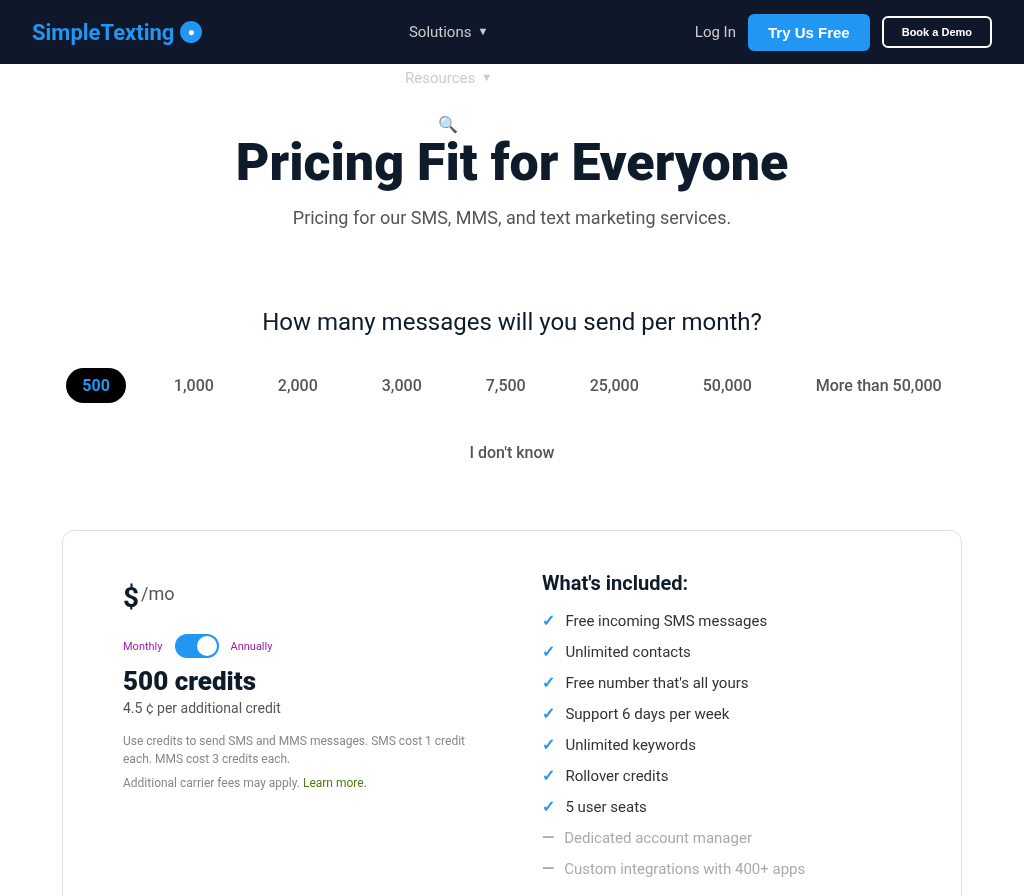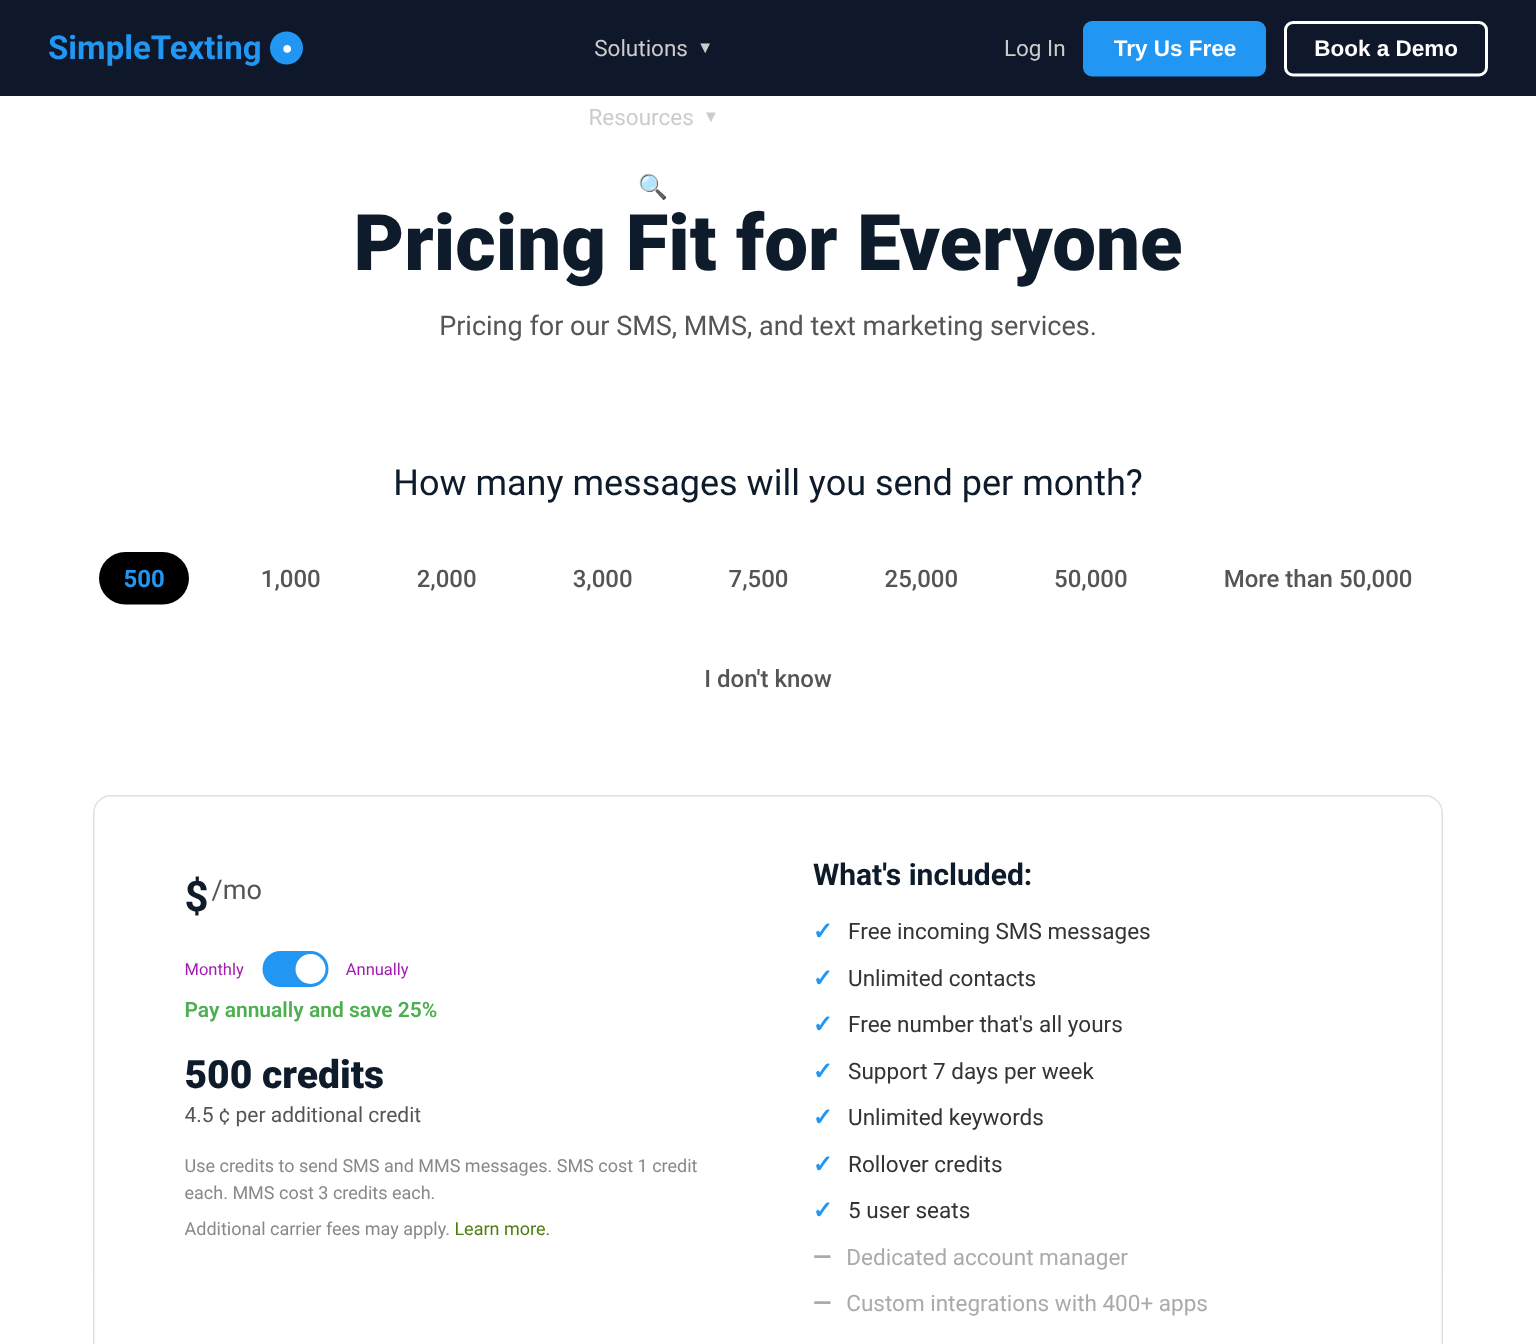--- a/index.html
+++ b/index.html
@@ -75,21 +75,21 @@
       font-size: 15px;
       font-weight: 600;
       cursor: pointer;
     }
     .btn-book-demo {
       background: transparent;
       color: #fff;
       border: 2px solid #fff;
       border-radius: 6px;
       padding: 8px 18px;
-      font-size: 15px;
+      font-size: 11px;
       font-weight: 600;
       cursor: pointer;
     }
 
     
     .hero {
       text-align: center;
       padding: 70px 20px 40px;
     }
     .hero-title {
@@ -335,21 +335,20 @@
         <span class="price-dollar">$</span>
         <span class="price-mo">/mo</span>
       </div>
       <div class="billing-toggle">
         <span class="billing-label">Monthly</span>
         <div class="toggle-switch">
           <div class="toggle-knob"></div>
         </div>
         <span class="billing-label">Annually</span>
       </div>
-      <div class="save-text">Pay annually and save 25%</div>
       <div class="credits-title">500 credits</div>
       <div class="credits-subtitle">4.5 ¢ per additional credit</div>
       <div class="credits-note">Use credits to send SMS and MMS messages. SMS cost 1 credit each. MMS cost 3 credits each.</div>
       <div class="credits-fees">
         <span>Additional carrier fees may apply.</span>
         <a href="#">Learn more.</a>
       </div>
     </div>
 
     <div class="pricing-right">
@@ -362,21 +361,21 @@
         <li class="feature-item">
           <span class="feature-check">✓</span>
           <span>Unlimited contacts</span>
         </li>
         <li class="feature-item">
           <span class="feature-check">✓</span>
           <span>Free number that's all yours</span>
         </li>
         <li class="feature-item">
           <span class="feature-check">✓</span>
-          <span>Support 7 days per week</span>
+          <span>Support 6 days per week</span>
         </li>
         <li class="feature-item">
           <span class="feature-check">✓</span>
           <span>Unlimited keywords</span>
         </li>
         <li class="feature-item">
           <span class="feature-check">✓</span>
           <span>Rollover credits</span>
         </li>
         <li class="feature-item">

